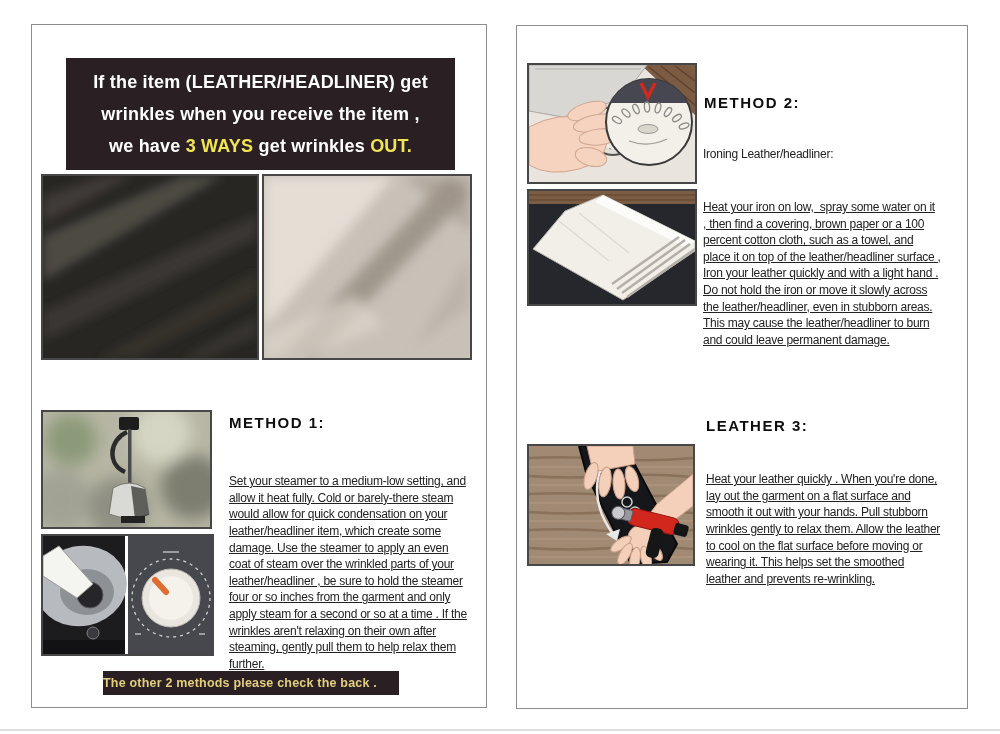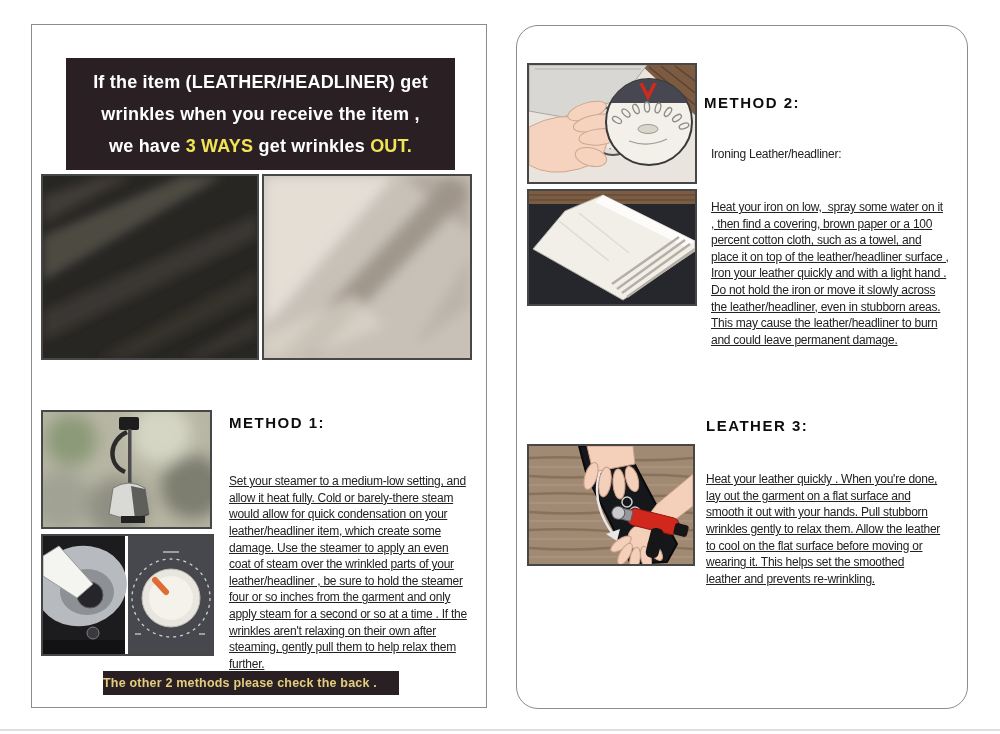--- a/index.html
+++ b/index.html
@@ -2,21 +2,21 @@
 <html><head>
 <meta charset="utf-8">
 <style>
   html,body{margin:0;padding:0;}
   body{
     width:1000px;height:734px;background:#ffffff;position:relative;
     font-family:"Liberation Sans",sans-serif;color:#1f1f1f;overflow:hidden;
   }
   .panel{position:absolute;background:#fff;border:1px solid #8c8c8c;}
   #left-panel{left:31px;top:24px;width:454px;height:682px;}
-  #right-panel{left:516px;top:25px;width:450px;height:682px;border-radius:22px;}
+  #right-panel{left:516px;top:25px;width:450px;height:682px;}
 
   .banner{
     position:absolute;left:34px;top:33px;width:389px;height:112px;
     background:#2a2023;color:#ffffff;font-weight:bold;font-size:18px;
     line-height:32px;text-align:center;display:flex;flex-direction:column;
     justify-content:center;letter-spacing:.2px;
   }
   .yellow{color:#f1e455;margin-top:36px;}
 
   figure.img{position:absolute;margin:0;border:2px solid #474747;overflow:hidden;background:#999;}
@@ -35,21 +35,21 @@
   }
   #m1-heading{left:197px;top:389px;}
   #m2-heading{left:187px;top:68px;}
   #m3-heading{left:189px;top:391px;}
 
   .text-block{
     position:absolute;font-size:12px;line-height:16.6px;
     letter-spacing:-0.25px;color:#222;white-space:pre-wrap;
   }
   #m1-text{left:197px;top:415px;width:259px;}
-  #m2-text{left:194px;top:87px;width:259px;}
+  #m2-text{left:186px;top:87px;width:259px;}
   #m3-text{left:189px;top:412px;width:259px;}
   .intro{margin:0 0 3px 0;}
   .para{margin:0;text-decoration:underline;}
 
   .footer-banner{
     position:absolute;left:71px;top:646px;width:296px;height:24px;
     background:#2a2023;color:#e3cd7e;font-weight:bold;font-size:12.5px;
     display:flex;align-items:center;justify-content:flex-start;letter-spacing:.2px;
   }
   .bottom-edge{position:absolute;left:0;top:729px;width:1000px;height:2px;background:#dedede;}

